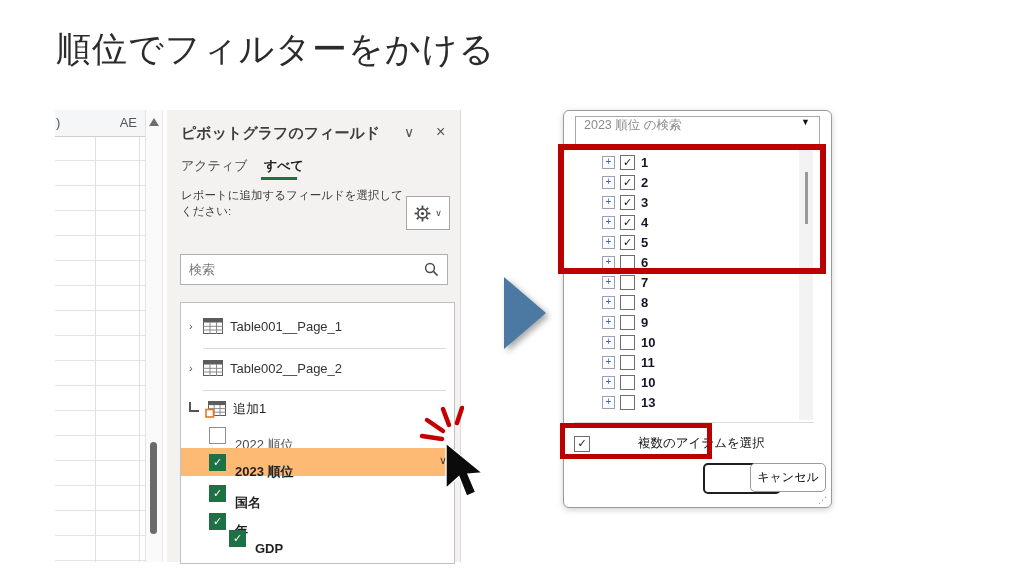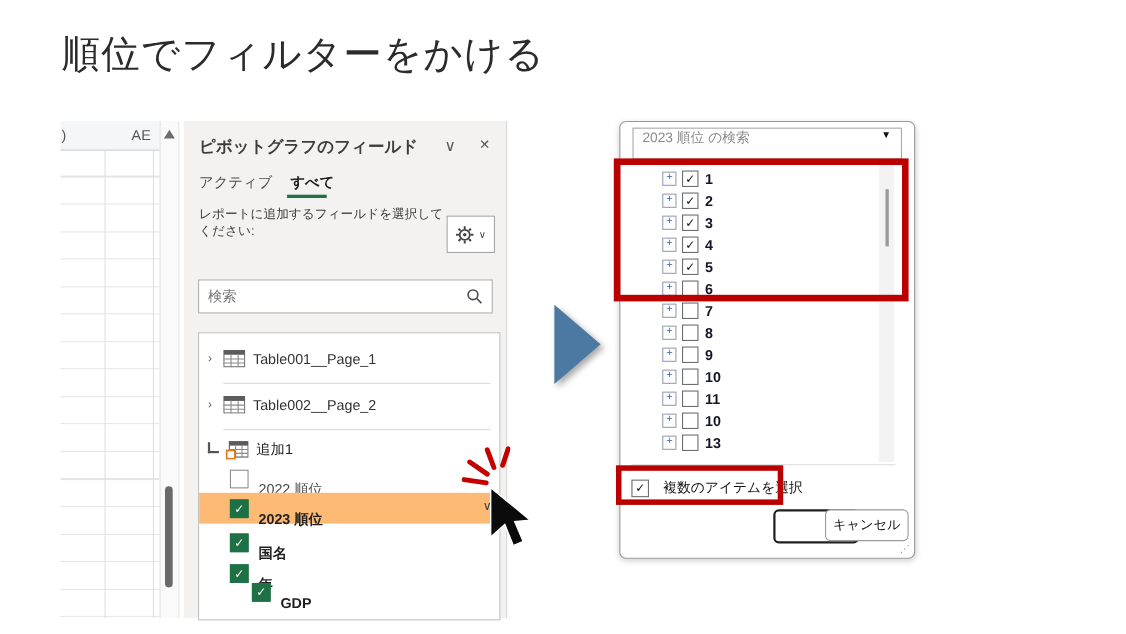--- a/index.html
+++ b/index.html
@@ -90,21 +90,21 @@
   .expand{width:11px;height:11px;border:1px solid #9aa0b5;background:#fdfdfd;color:#3c64b1;
           font-size:10px;line-height:9px;text-align:center;margin-right:5px;flex:0 0 auto;}
   .expand.plus::before{content:"+";}
   .expand.minus::before{content:"−";}
   .tcb{width:13px;height:13px;border:1px solid #6e6e6e;background:#fff;margin-right:6px;flex:0 0 auto;
        display:flex;align-items:center;justify-content:center;}
   .tcb.checked::before{content:"✓";font-size:11px;font-weight:bold;color:#111;}
   .tcb.indet::before{content:"";width:7px;height:7px;background:#1c1c1c;}
   .tlabel{font-size:13px;font-weight:600;color:#15152a;}
 
-  #multi-row{left:10px;top:324px;display:flex;align-items:center;}
+  #multi-row{left:10px;top:324px;display:flex;align-items:center;gap:35px;}
   #multi-row .tcb{width:14px;height:14px;}
   #multi-row .mlabel{margin-left:7px;font-size:12.5px;color:#111;}
 
   .btn{position:absolute;background:#fff;border-radius:5px;display:flex;align-items:center;justify-content:center;
        font-size:12.5px;color:#111;}
   #btn-ok{left:139px;top:352px;width:38px;height:27px;border:2px solid #1f1f1f;padding-left:36px;}
   #btn-cancel{left:186px;top:352px;width:74px;height:27px;border:1px solid #9a9a9a;font-size:12px;}
   #grip{right:4px;bottom:2px;font-size:9px;color:#999;}
 
   

